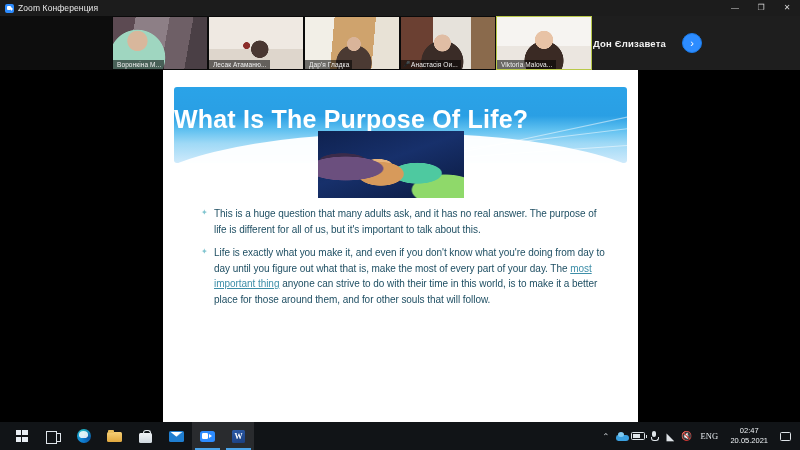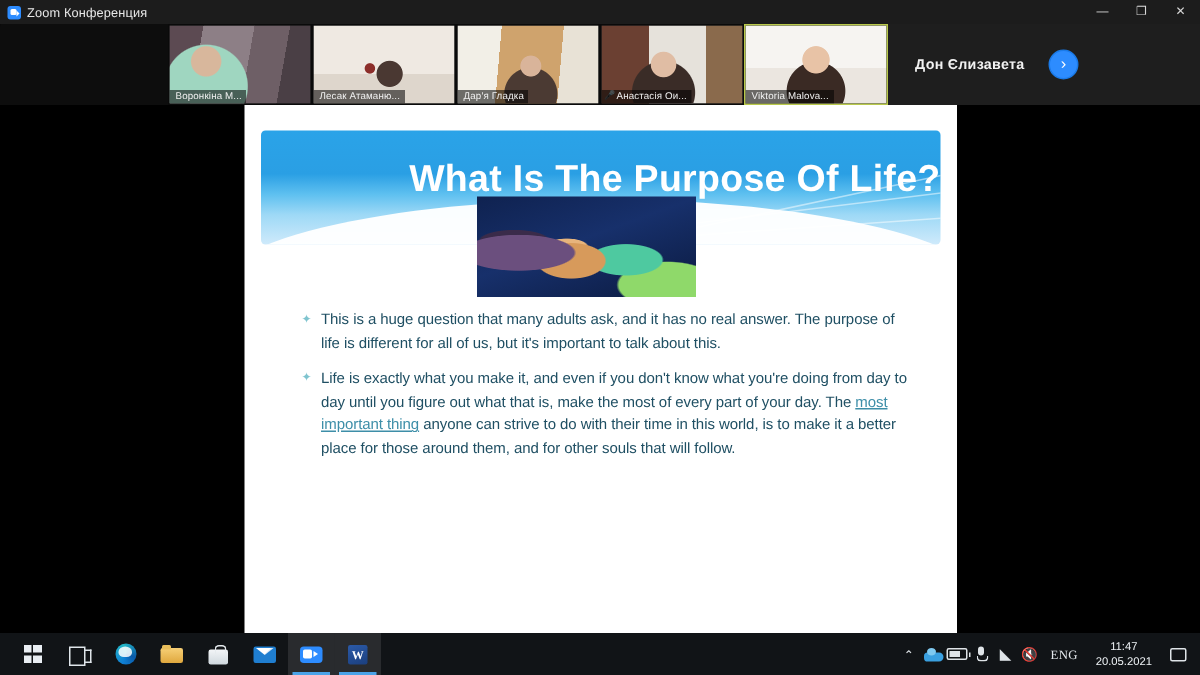--- a/index.html
+++ b/index.html
@@ -80,21 +80,21 @@
       radial-gradient(circle at 50% 44%, #e8c3a6 0 16%, transparent 17%),
       radial-gradient(circle at 50% 84%, #3a2a24 0 30%, transparent 31%),
       linear-gradient(180deg,#f6f4f1 0 55%, #ebe6e0 55%); }
 
   
   #strip-right {
     position: absolute; left: 592px; top: 16px; width: 208px; height: 54px;
     background: #1e1e1e; display: flex; align-items: center;
   }
   #speaker-name {
-    color: #f2f2f2; font-size: 9.5px; font-weight: bold; margin-left: 18px;
+    color: #f2f2f2; font-size: 9.5px; font-weight: bold; margin-left: 1px;
     white-space: nowrap; letter-spacing: .2px;
   }
   #next-page-btn {
     width: 20px; height: 20px; border-radius: 50%;
     background: #2d8cff; margin-left: 16px;
     display: flex; align-items: center; justify-content: center;
     color: #fff; font-size: 11px; line-height: 1; border: 1px solid #1a7ae8;
   }
 
   
@@ -115,21 +115,21 @@
     background: #ffffff; border-radius: 50% 50% 0 0 / 100% 100% 0 0;
     opacity: .96;
   }
   #slide-banner .ray1, #slide-banner .ray2, #slide-banner .ray3 {
     position: absolute; height: 1px; background: rgba(255,255,255,.5);
   }
   #slide-banner .ray1 { left: 48%; right: -6%; top: 54px; transform: rotate(-7deg); }
   #slide-banner .ray2 { left: 56%; right: -6%; top: 64px; transform: rotate(-4deg); }
   #slide-banner .ray3 { left: 62%; right: -6%; top: 45px; transform: rotate(-12deg); }
   #slide-title {
-    position: absolute; left: 0; right: 0; top: 18px; text-align: right;
+    position: absolute; left: 0; right: 0; top: 18px; text-align: left;
     color: #ffffff; font-size: 25px; font-weight: bold; letter-spacing: .2px;
   }
 
   #slide-image {
     position: absolute; left: 155px; top: 61px; width: 146px; height: 67px;
     background:
       radial-gradient(ellipse at 19% 56%, #6b4f7e 0 22%, transparent 23%),
       radial-gradient(ellipse at 17% 44%, #3a2b4a 0 13%, transparent 14%),
       radial-gradient(ellipse at 43% 64%, #d79a5b 0 19%, transparent 20%),
       radial-gradient(ellipse at 41% 50%, #e7b47c 0 11%, transparent 12%),
@@ -345,21 +345,21 @@
       <span class="tray tray-ico">
           <span class="ico-battery"></span>
         </span>
       <span class="tray tray-ico">
           <span class="ico-mic"></span>
         </span>
       <span class="tray tray-ico ico-wifi">◣</span>
       <span class="tray tray-ico ico-volume">🔇</span>
       <span class="tray tray-lang">ENG</span>
       <span id="clock">
-        <span>11:47</span>
+        <span>02:47</span>
         <span>20.05.2021</span>
       </span>
       <span class="tray tray-notif">
           <span class="ico-notif"></span>
         </span>
     </div>
   </div>
 
 </div>
 

